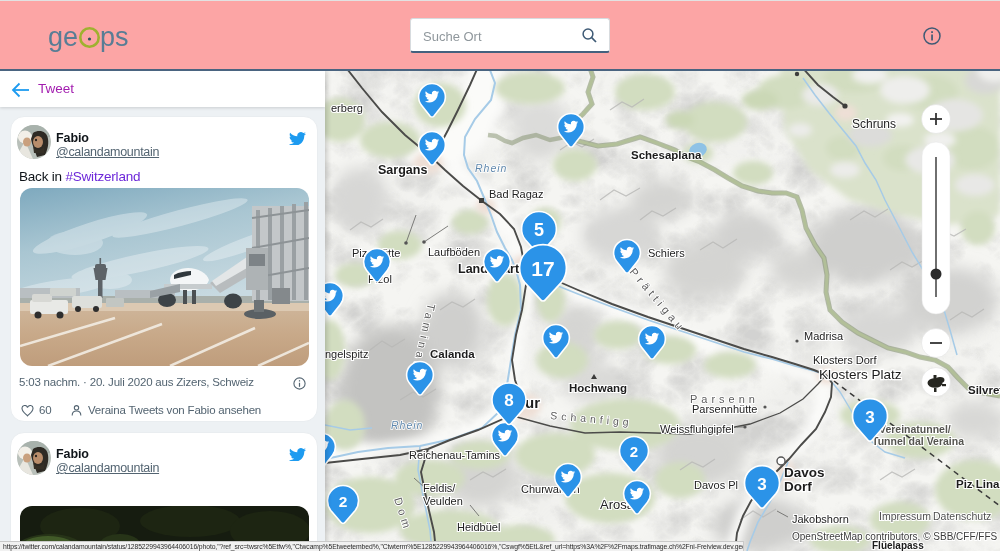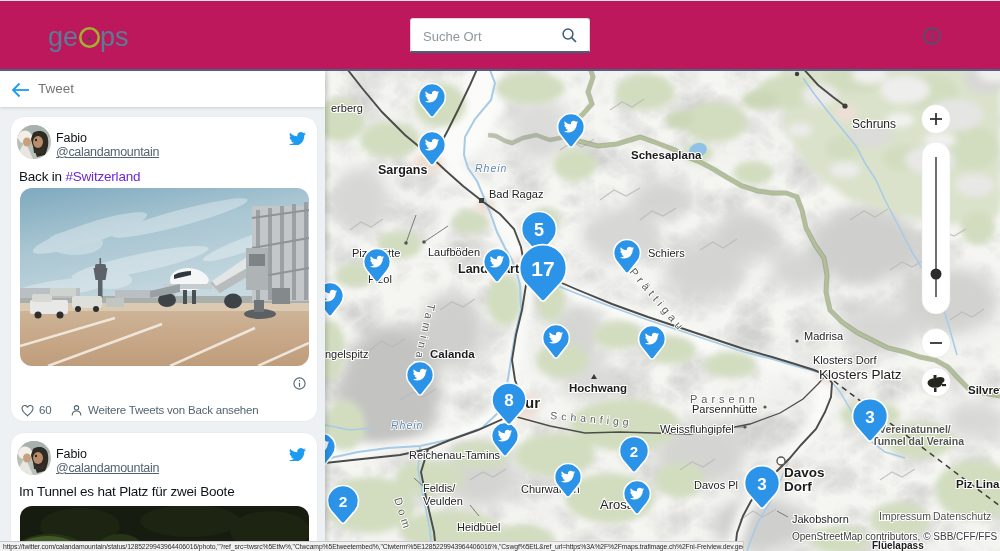--- a/index.html
+++ b/index.html
@@ -1,27 +1,27 @@
 <!DOCTYPE html>
 <html><head>
 <meta charset="utf-8">
 <style>
 * { margin:0; padding:0; box-sizing:border-box; }
 html,body { width:1000px; height:551px; overflow:hidden; font-family:"Liberation Sans", sans-serif; background:#fff; }
 #page { position:relative; width:1000px; height:551px; }
-#header { position:absolute; left:0; top:0; width:1000px; height:71px; background:#be185d; border-top:1px solid #e2e2e2; border-bottom:2px solid #4a6480; z-index:30; }
-#search { position:absolute; left:410px; top:17px; width:180px; height:35px; background:#fff; border:1px solid #d7dbde; border-bottom:2px solid #44617e; border-radius:3px; }
+#header { position:absolute; left:0; top:0; width:1000px; height:71px; background:#fca5a5; border-top:1px solid #e2e2e2; border-bottom:2px solid #4a6480; z-index:30; }
+#search { position:absolute; left:410px; top:17px; width:200px; height:35px; background:#fff; border:1px solid #d7dbde; border-bottom:2px solid #44617e; border-radius:3px; }
 #search .ph { position:absolute; left:12px; top:10px; font-size:13px; color:#8f979c; }
 #sidebar { position:absolute; left:0; top:71px; width:325px; height:480px; background:#edf1f4; z-index:20; overflow:hidden; box-shadow:2px 0 5px rgba(0,0,0,0.18); }
 #tweetbar { position:absolute; left:0; top:0; width:325px; height:36px; background:#fff; box-shadow:0 1px 3px rgba(0,0,0,0.15); }
-#tweetbar .txt { position:absolute; left:38px; top:10px; font-size:13.5px; color:#737373; }
+#tweetbar .txt { position:absolute; left:38px; top:10px; font-size:13.5px; color:#a21caf; }
 .card { position:absolute; left:10px; width:308px; background:#fff; border:1px solid #e9edf0; border-radius:14px; }
 #card1 { top:45px; height:306px; }
 #card2 { top:361px; height:140px; border-bottom-left-radius:0; border-bottom-right-radius:0; }
-.name { position:absolute; left:45px; font-weight:normal; font-size:12.5px; color:#0f1419; letter-spacing:-0.1px; }
+.name { position:absolute; left:45px; font-weight:bold; font-size:12.5px; color:#0f1419; letter-spacing:-0.1px; }
 .handle { position:absolute; left:45px; font-size:12.5px; color:#536471; letter-spacing:-0.3px;text-decoration:underline; }
 .tweettext { position:absolute; left:8px; font-size:13.5px; color:#0f1419; letter-spacing:-0.2px; }
 .htag { color:#6d28d9; }
 .birdico { position:absolute; right:11px; }
 .avatar { position:absolute; left:6px; }
 .ts { position:absolute; left:8px; font-size:11.5px; color:#536471; letter-spacing:-0.2px; }
 #map { position:absolute; left:325px; top:71px; width:675px; height:480px; z-index:10; }
 #statusbar { position:absolute; left:0; top:541px; width:744px; height:10px; background:#f1f1f1; border-top:1px solid #c9c9c9; border-right:1px solid #c9c9c9; z-index:40; font-size:6.8px; color:#2a2a2a; white-space:nowrap; overflow:hidden; padding-left:3px; line-height:9px; letter-spacing:-0.1px; }
 </style>
 </head>
@@ -64,46 +64,46 @@
         </svg>
     <div class="name" style="top:14px">Fabio</div>
     <div class="handle" style="top:28px">@calandamountain</div>
     <svg class="birdico" width="17" height="15" style="top:13px" viewBox="0 0 24 20">
           <use href="#tbird" fill="#1d9bf0"></use>
         </svg>
     <div class="tweettext" style="top:52px">Back in <span class="htag">#Switzerland</span></div>
     <svg width="289" height="178" style="position:absolute;left:9px;top:71px" viewBox="0 0 289 178">
           <use href="#photo1"></use>
         </svg>
+    <div class="ts" style="top:259px">5:03 nachm. · 20. Juli 2020 aus Zizers, Schweiz</div>
     <svg width="13" height="13" style="position:absolute;right:11px;top:260px" viewBox="0 0 13 13">
       <circle cx="6.5" cy="6.5" r="5.6" fill="none" stroke="#536471" stroke-width="1.1"></circle>
       <rect x="5.9" y="5.8" width="1.2" height="4" fill="#536471"></rect>
       <rect x="5.9" y="3.2" width="1.2" height="1.3" fill="#536471"></rect>
     </svg>
     <svg width="13" height="12" style="position:absolute;left:10px;top:288px" viewBox="0 0 24 22">
       <path d="M12 20 C8 16 2 12 2 7 A5 5 0 0 1 12 5 A5 5 0 0 1 22 7 C22 12 16 16 12 20 Z" fill="none" stroke="#536471" stroke-width="2"></path>
     </svg>
     <div class="ts" style="top:287px;left:28px">60</div>
     <svg width="13" height="13" style="position:absolute;left:59px;top:287px" viewBox="0 0 24 24">
       <circle cx="12" cy="7" r="4" fill="none" stroke="#536471" stroke-width="2"></circle>
       <path d="M4 21 C4 15 8 13 12 13 C16 13 20 15 20 21" fill="none" stroke="#536471" stroke-width="2"></path>
     </svg>
-    <div class="ts" style="top:287px;left:77px">Weitere Tweets von Back ansehen</div>
+    <div class="ts" style="top:287px;left:77px">Veraina Tweets von Fabio ansehen</div>
   </div>
 
   <div class="card" id="card2">
     <svg class="avatar" width="34" height="34" style="top:8px">
           <use href="#avatarpic"></use>
         </svg>
     <div class="name" style="top:14px">Fabio</div>
     <div class="handle" style="top:28px">@calandamountain</div>
     <svg class="birdico" width="17" height="15" style="top:13px" viewBox="0 0 24 20">
           <use href="#tbird" fill="#1d9bf0"></use>
         </svg>
-    <div class="tweettext" style="top:51px">Im Tunnel es hat Platz für zwei Boote</div>
     <svg width="289" height="66" style="position:absolute;left:9px;top:73px" viewBox="0 0 289 66">
           <use href="#photo2"></use>
         </svg>
   </div>
 </div>
 
 <div id="map"><svg width="675" height="480" viewBox="325 71 675 480" font-family="Liberation Sans">
 <defs>
 <filter id="tfine" x="0%" y="0%" width="100%" height="100%">
   <feTurbulence type="turbulence" baseFrequency="0.018 0.022" numOctaves="5" seed="9" result="n"></feTurbulence>

